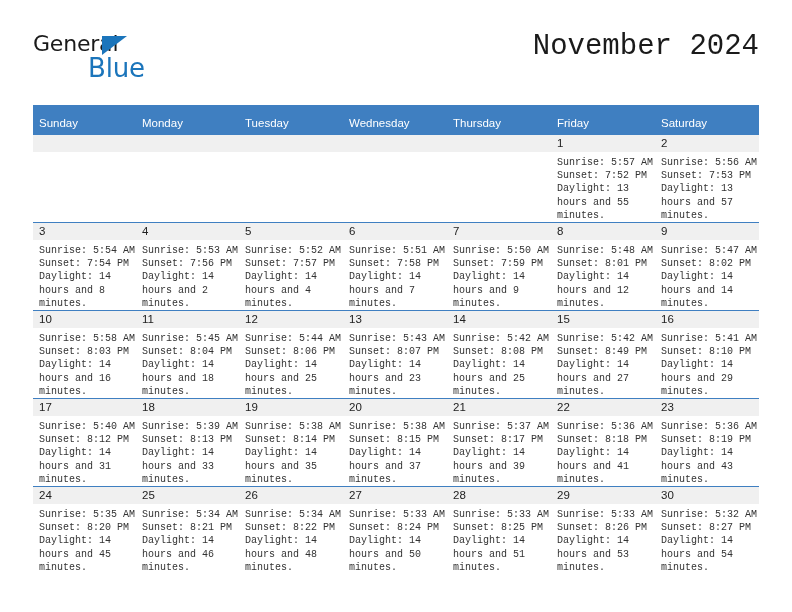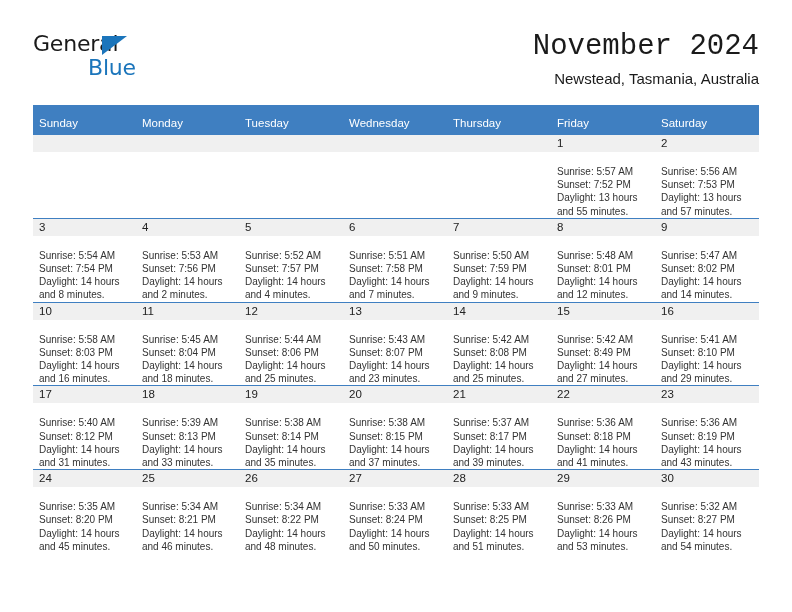--- a/index.html
+++ b/index.html
@@ -53,21 +53,21 @@
     top: 4px;
     width: 0;
     height: 0;
     border-left: 25px solid #1b75bb;
     border-bottom: 19px solid transparent;
   }
   .logo-blue {
     position: absolute;
     left: 55px;
     top: 24px;
-    font-size: 22px;
+    font-size: 26px;
     letter-spacing: -0.2px;
     color: #1b75bb;
     font-family: "DejaVu Sans", sans-serif;
     font-weight: 400;
     line-height: 24px;
   }
   .title-block {
     position: absolute;
     right: 33px;
     top: 30px;
@@ -125,24 +125,25 @@
     line-height: 17px;
     padding-left: 6px;
     font-size: 11.5px;
     color: #222222;
     box-sizing: border-box;
   }
   .daynum-band.empty {
     color: transparent;
   }
   .cell-body {
-    padding: 13px 5px 0 6px;
+    padding: 4px 5px 0 6px;
     font-size: 10px;
     line-height: 13.2px;
     color: #333333;
+    font-family: Liberation Mono, monospace;
   }
   .cell-line {
     white-space: nowrap;
   }
   .cell-line.wrap {
     white-space: normal;
   }
 </style>
 </head>
 <body>
@@ -152,21 +153,20 @@
   <div class="header">
 
     <div class="logo">
       <span class="logo-general">General</span>
       <span class="logo-tri"></span>
       <span class="logo-blue">Blue</span>
     </div>
 
     <div class="title-block">
       <div class="cal-title">November 2024</div>
-      <div class="cal-subtitle">Newstead, Tasmania, Australia</div>
     </div>
 
   </div>
 
   <table class="calendar">
     <colgroup>
       <col style="width:103px">
         <col style="width:103px">
         <col style="width:104px">
         <col style="width:104px">

